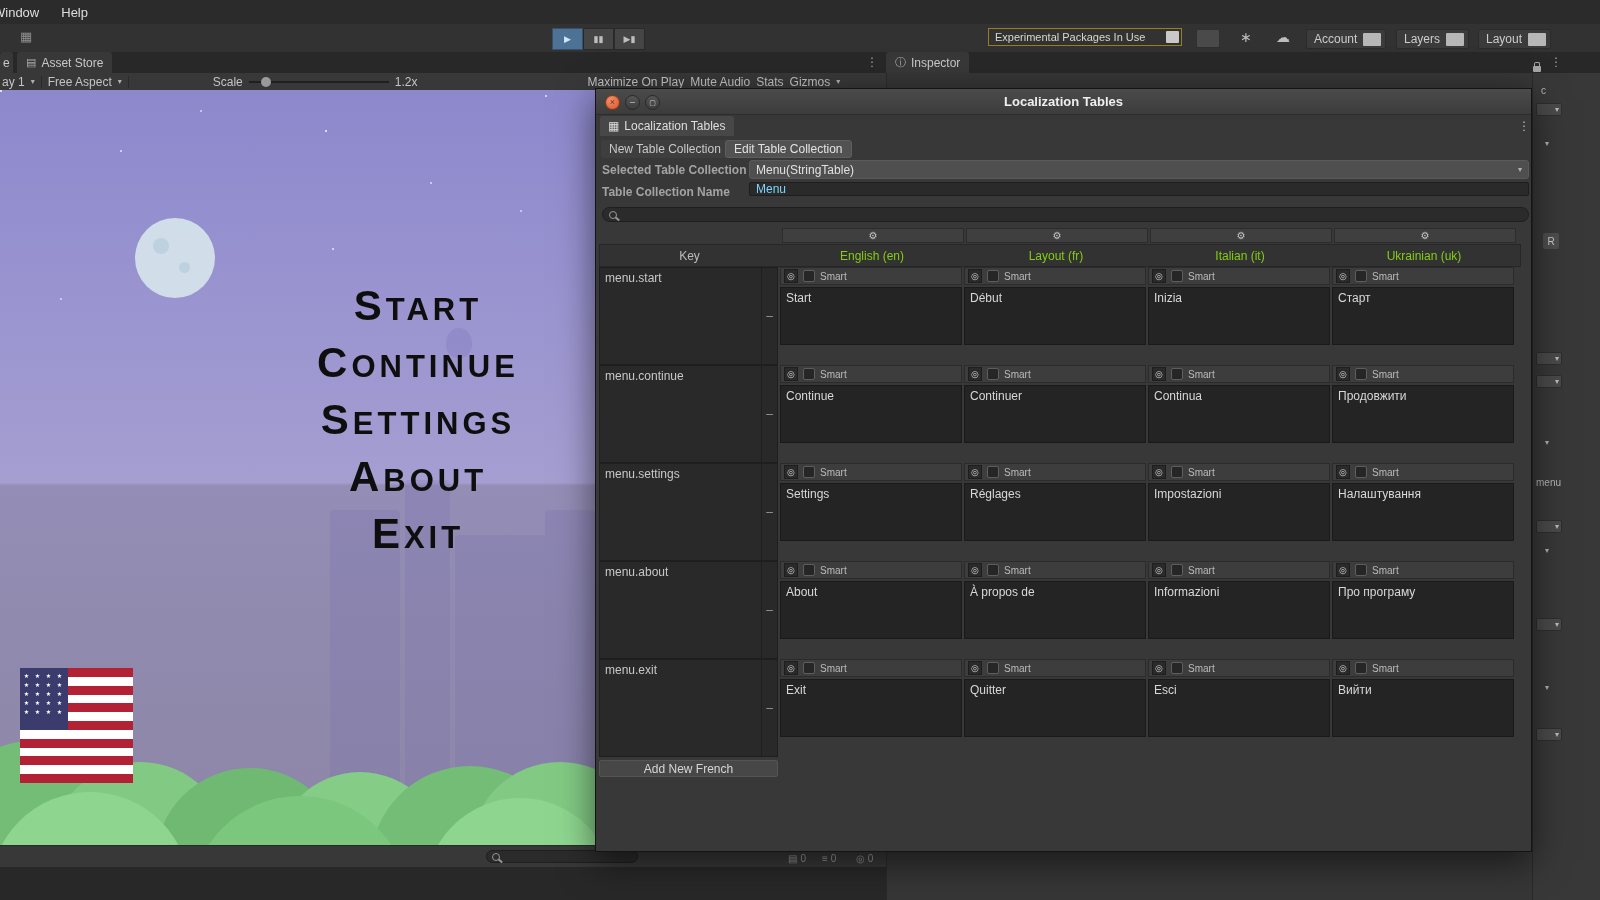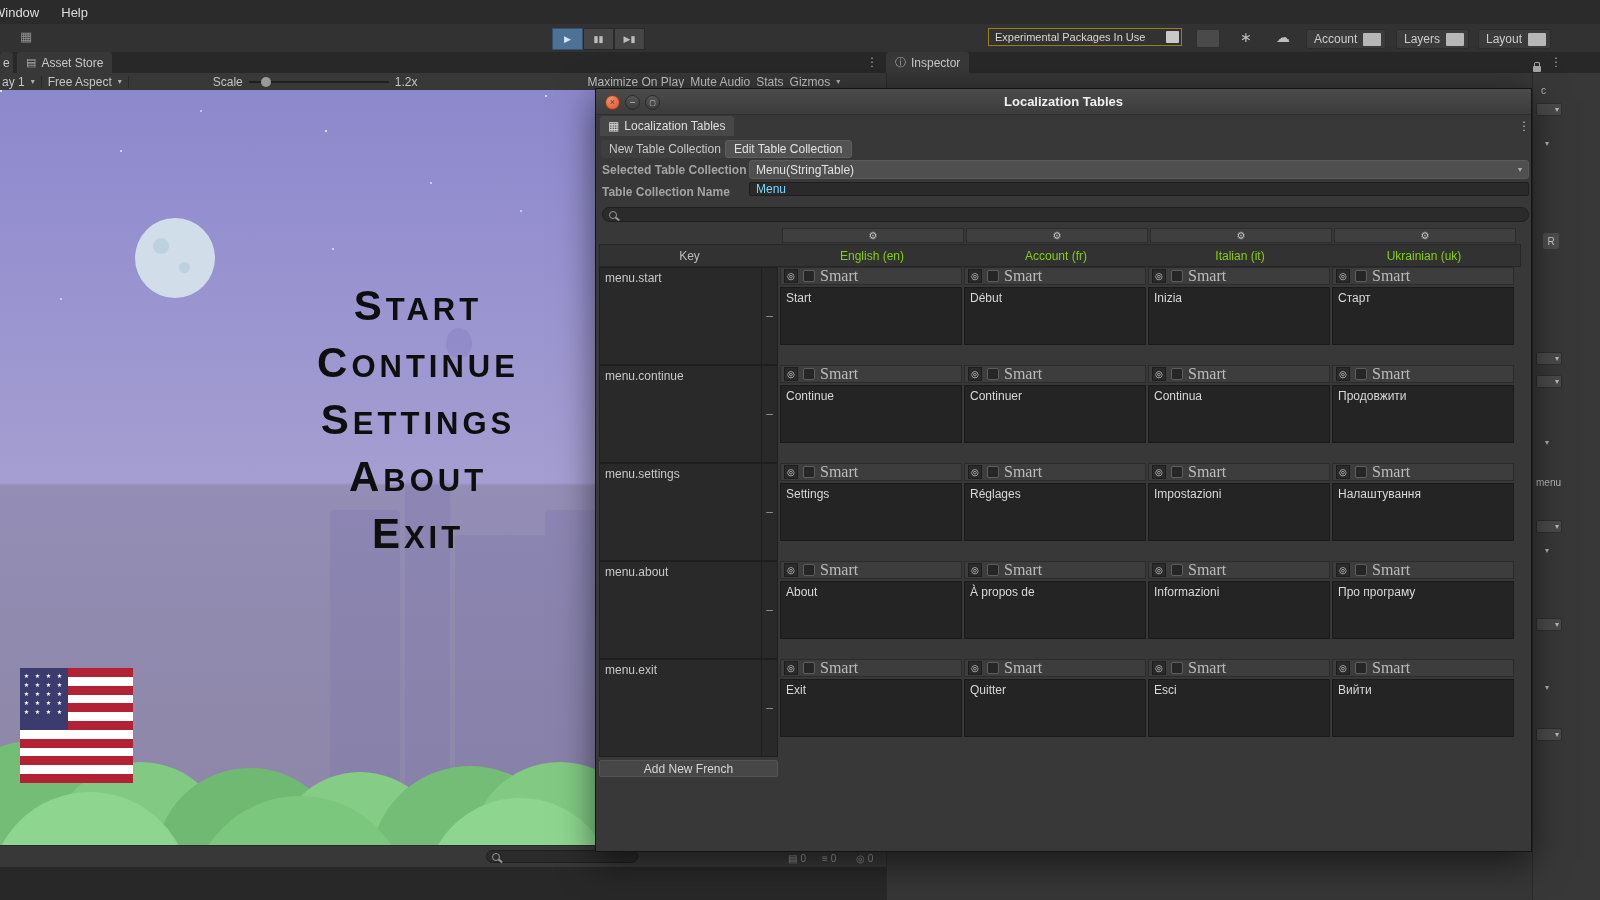--- a/index.html
+++ b/index.html
@@ -106,21 +106,21 @@
   #names-row{display:flex;height:23px;background:#323232;border:1px solid #272727;box-sizing:border-box;}
   .keyname{width:179px;flex:none;display:flex;align-items:center;justify-content:center;color:#bdbdbd;}
   .langname{width:182px;flex:none;margin-left:2px;display:flex;align-items:center;justify-content:center;color:#84cc16;}
   .loc-row{display:flex;height:98px;}
   .key-cell{width:163px;flex:none;background:#292929;border:1px solid #1e1e1e;color:#c8c8c8;padding:3px 5px;box-sizing:border-box;}
   .minus-cell{width:16px;flex:none;background:#292929;border:1px solid #1e1e1e;border-left:none;display:flex;align-items:center;justify-content:center;color:#9a9a9a;box-sizing:border-box;}
   .lang-cell{width:182px;flex:none;margin-left:2px;}
   .cell-strip{height:18px;background:#3d3d3d;border:1px solid #2b2b2b;display:flex;align-items:center;gap:5px;padding:0 3px;box-sizing:border-box;}
   .loc-icon{width:14px;height:14px;background:#2a2a2a;border:1px solid #1e1e1e;display:flex;align-items:center;justify-content:center;color:#cfcfcf;font-size:9px;box-sizing:border-box;}
   .smart-check{width:12px;height:12px;background:#262626;border:1px solid #5e5e5e;border-radius:2px;box-sizing:border-box;}
-  .smart-label{color:#bbbbbb;font-size:16px;font-family:Liberation Serif, serif;}
+  .smart-label{color:#bbbbbb;font-size:10px;}
   .cell-text{margin-top:2px;height:58px;background:#242424;border:1px solid #1a1a1a;color:#d8d8d8;padding:3px 5px;box-sizing:border-box;}
   #add-entry{margin-top:3px;width:179px;height:17px;background:#474747;border:1px solid #545454;border-radius:2px;display:flex;align-items:center;justify-content:center;color:#d6d6d6;box-sizing:border-box;}
 
   
   .mag{box-sizing:border-box;width:8px;height:8px;border:1.5px solid #969696;border-radius:50%;display:inline-block;position:relative;flex:none;}
   .mag::after{content:'';position:absolute;width:5px;height:1.5px;background:#969696;right:-4px;bottom:-2px;transform:rotate(40deg);}
   .lock{width:8px;height:6px;background:#a5a5a5;border-radius:1px;position:relative;display:inline-block;}
   .lock::before{content:'';position:absolute;top:-4px;left:1px;width:4px;height:4px;border:1px solid #a5a5a5;border-bottom:none;border-radius:2px 2px 0 0;}
 </style>
 </head>
@@ -335,21 +335,21 @@
           <div class="gear-cell">
             <div class="gear-glyph">⚙</div>
           </div>
           <div class="gear-cell">
             <div class="gear-glyph">⚙</div>
           </div>
         </div>
       <div id="names-row">
           <div class="keyname">Key</div>
           <div class="langname">English (en)</div>
-          <div class="langname">Account (fr)</div>
+          <div class="langname">Layout (fr)</div>
           <div class="langname">Italian (it)</div>
           <div class="langname">Ukrainian (uk)</div>
         </div>
       <div id="loc-rows">
           <div class="loc-row">
             <div class="key-cell">menu.start</div>
             <div class="minus-cell">–</div>
             <div class="lang-cell">
               <div class="cell-strip">
                 <div class="loc-icon">◎</div>

